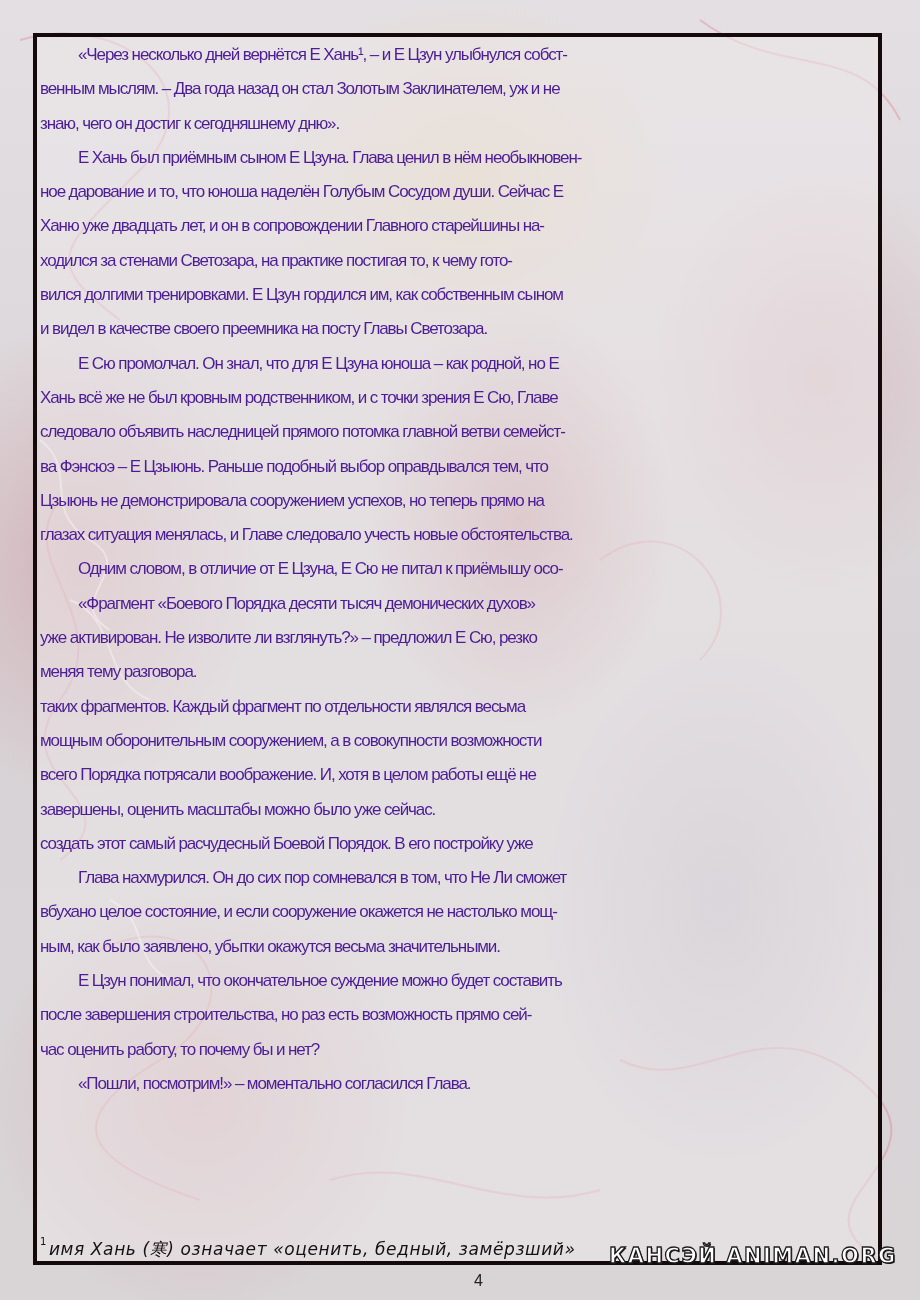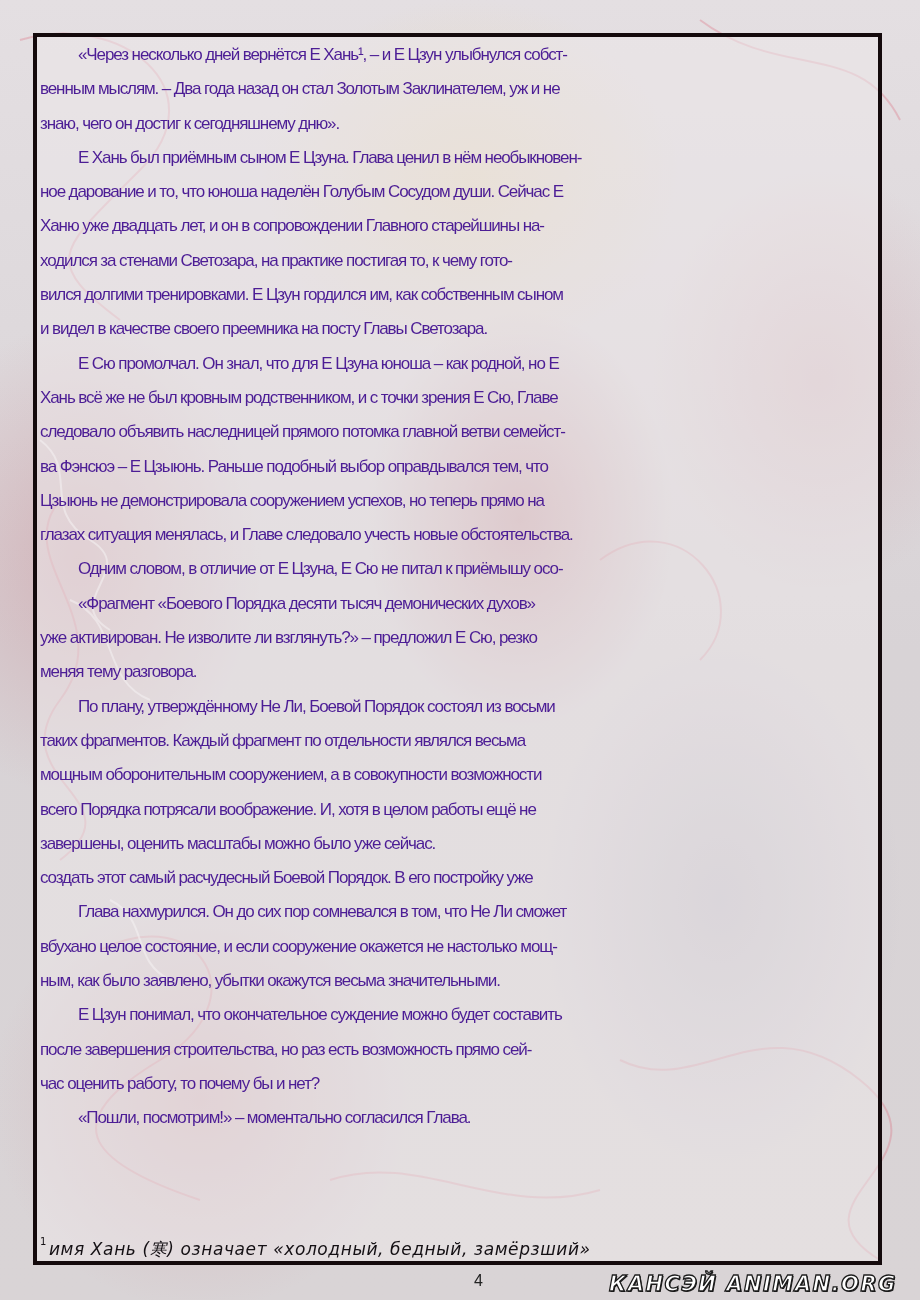--- a/index.html
+++ b/index.html
@@ -35,22 +35,22 @@
   }
   .line { white-space: nowrap; display: block; height: 34.3px; }
   .line.indent { padding-left: 38px; }
   .footnote {
     position: absolute; left: 40px; top: 1236px;
     font-family: "DejaVu Sans", sans-serif; font-style: italic;
     font-size: 17px; color: #141014; white-space: nowrap; letter-spacing: 0.6px;
   }
   .footnote sup { font-size: 10px; font-style: normal; vertical-align: 10px; margin-right: 2px; }
   .watermark {
-    position: absolute; left: 609px; top: 1272px;
-    font-family: "DejaVu Sans", sans-serif; font-weight: bold; font-style: italic;
+    position: absolute; left: 609px; top: 1244px;
+    font-family: "DejaVu Sans", sans-serif; font-weight: bold; 
     font-size: 21px; color: #ffffff; letter-spacing: 1.5px; white-space: nowrap;
     -webkit-text-stroke: 1.3px #1a1a1a;
     text-shadow: 1px 1px 0 #1a1a1a;
   }
   .pagenum {
     position: absolute; left: 474px; top: 1272px;
     font-size: 16px; color: #222; font-family: "Liberation Sans", sans-serif;
   }
 </style>
 </head>
@@ -90,34 +90,33 @@
   <span class="line indent">Е Сю промолчал. Он знал, что для Е Цзуна юноша – как родной, но Е</span>
   <span class="line">Хань всё же не был кровным родственником, и с точки зрения Е Сю, Главе</span>
   <span class="line">следовало объявить наследницей прямого потомка главной ветви семейст-</span>
   <span class="line">ва Фэнсюэ – Е Цзыюнь. Раньше подобный выбор оправдывался тем, что</span>
   <span class="line">Цзыюнь не демонстрировала сооружением успехов, но теперь прямо на</span>
   <span class="line">глазах ситуация менялась, и Главе следовало учесть новые обстоятельства.</span>
   <span class="line indent">Одним словом, в отличие от Е Цзуна, Е Сю не питал к приёмышу осо-</span>
   <span class="line indent">«Фрагмент «Боевого Порядка десяти тысяч демонических духов»</span>
   <span class="line">уже активирован. Не изволите ли взглянуть?» – предложил Е Сю, резко</span>
   <span class="line">меняя тему разговора.</span>
-  <span class="line indent">По плану, утверждённому Не Ли, Боевой Порядок состоял из восьми</span>
   <span class="line">таких фрагментов. Каждый фрагмент по отдельности являлся весьма</span>
   <span class="line">мощным оборонительным сооружением, а в совокупности возможности</span>
   <span class="line">всего Порядка потрясали воображение. И, хотя в целом работы ещё не</span>
   <span class="line">завершены, оценить масштабы можно было уже сейчас.</span>
   <span class="line">создать этот самый расчудесный Боевой Порядок. В его постройку уже</span>
   <span class="line indent">Глава нахмурился. Он до сих пор сомневался в том, что Не Ли сможет</span>
   <span class="line">вбухано целое состояние, и если сооружение окажется не настолько мощ-</span>
   <span class="line">ным, как было заявлено, убытки окажутся весьма значительными.</span>
   <span class="line indent">Е Цзун понимал, что окончательное суждение можно будет составить</span>
   <span class="line">после завершения строительства, но раз есть возможность прямо сей-</span>
   <span class="line">час оценить работу, то почему бы и нет?</span>
   <span class="line indent">«Пошли, посмотрим!» – моментально согласился Глава.</span>
 </div>
 
 <div class="footnote">
-  <sup>1</sup><span>имя Хань (寒) означает «холодный, бедный, замёрзший»</span>
+  <sup>1</sup><span>имя Хань (寒) означает «оценить, бедный, замёрзший»</span>
 </div>
 
 <div class="watermark">КАНСЭЙ ANIMAN.ORG</div>
 
 <div class="pagenum">4</div>
 
 </body></html>

